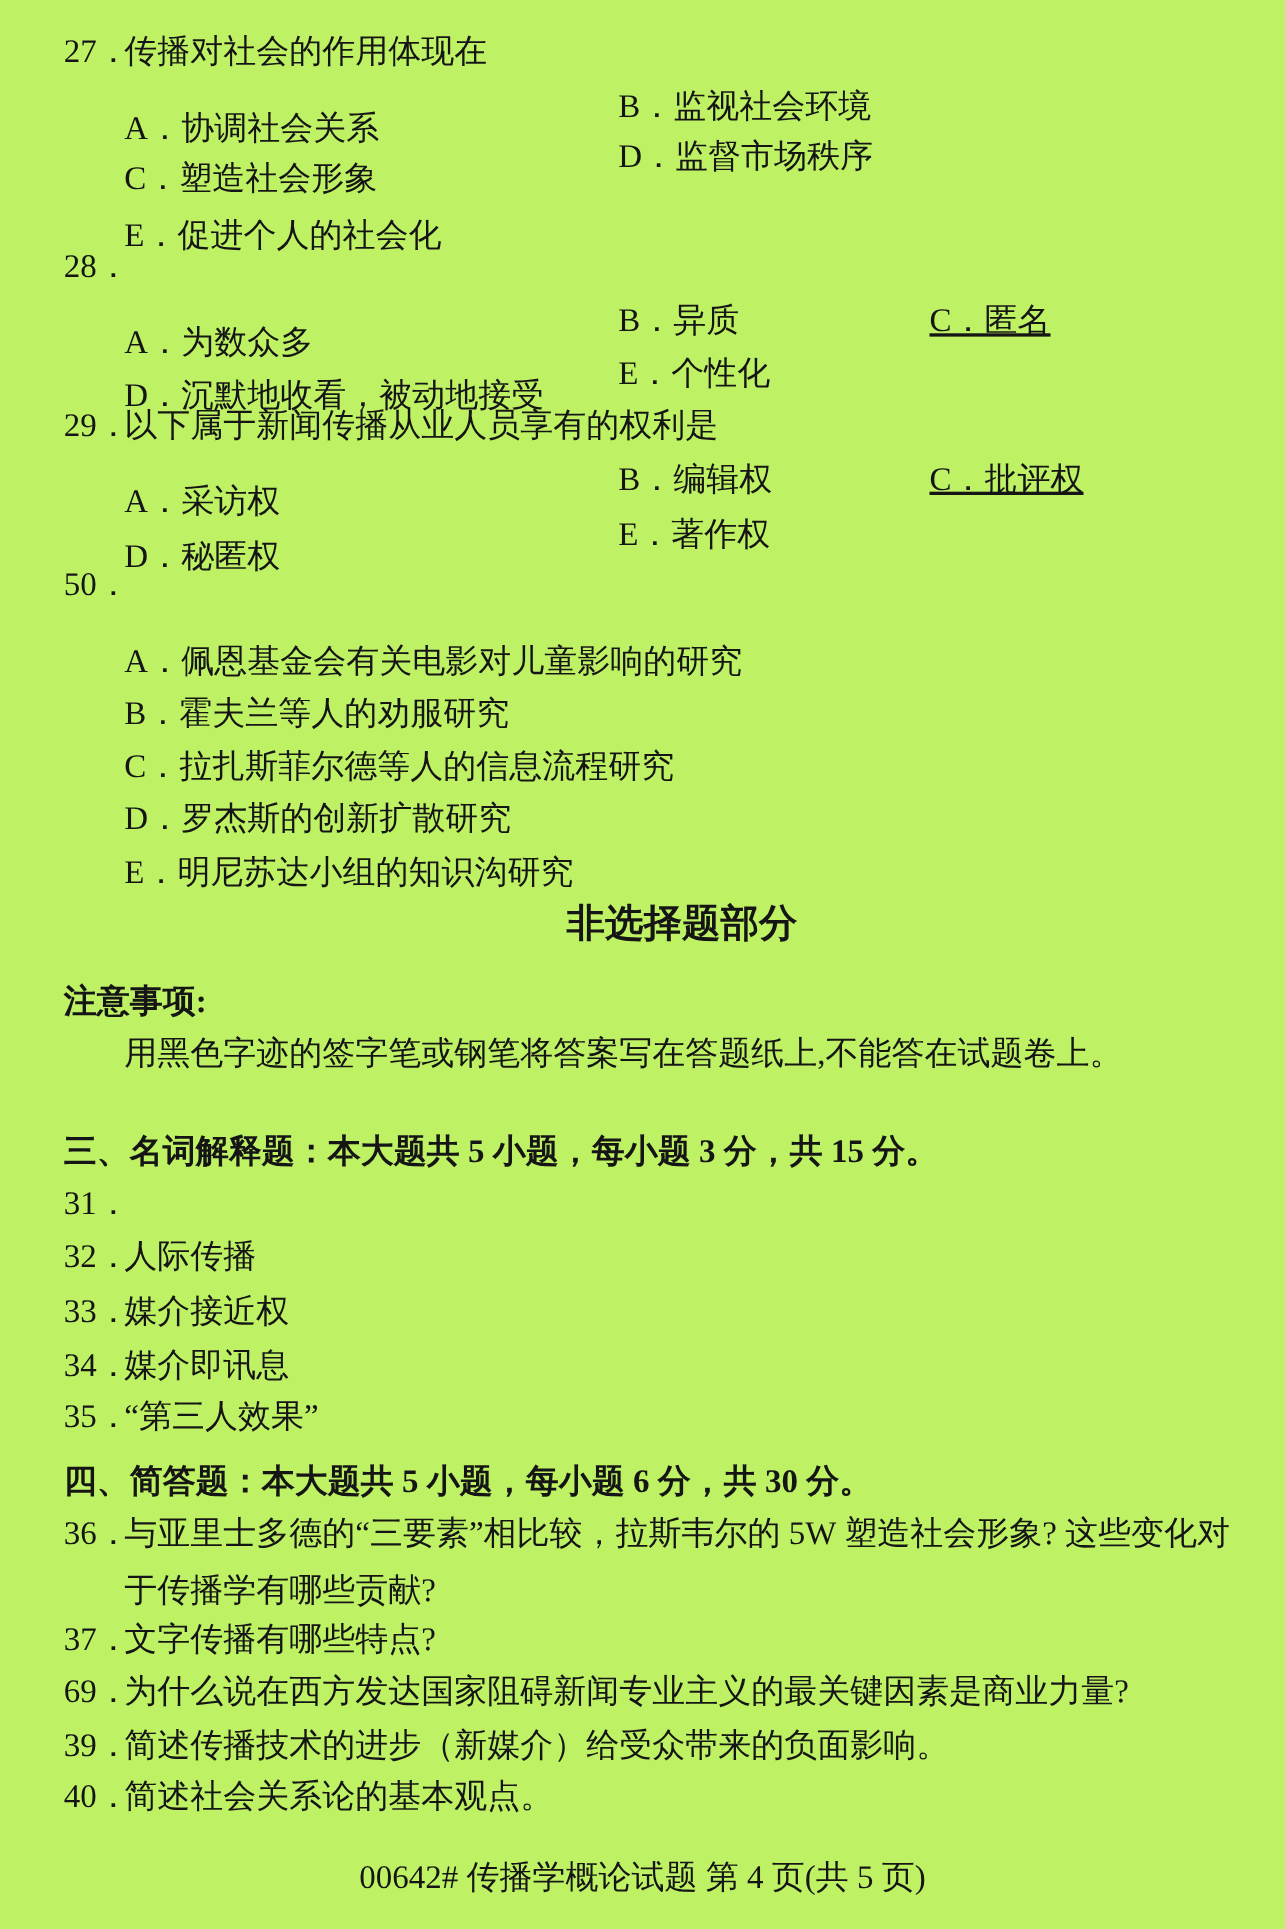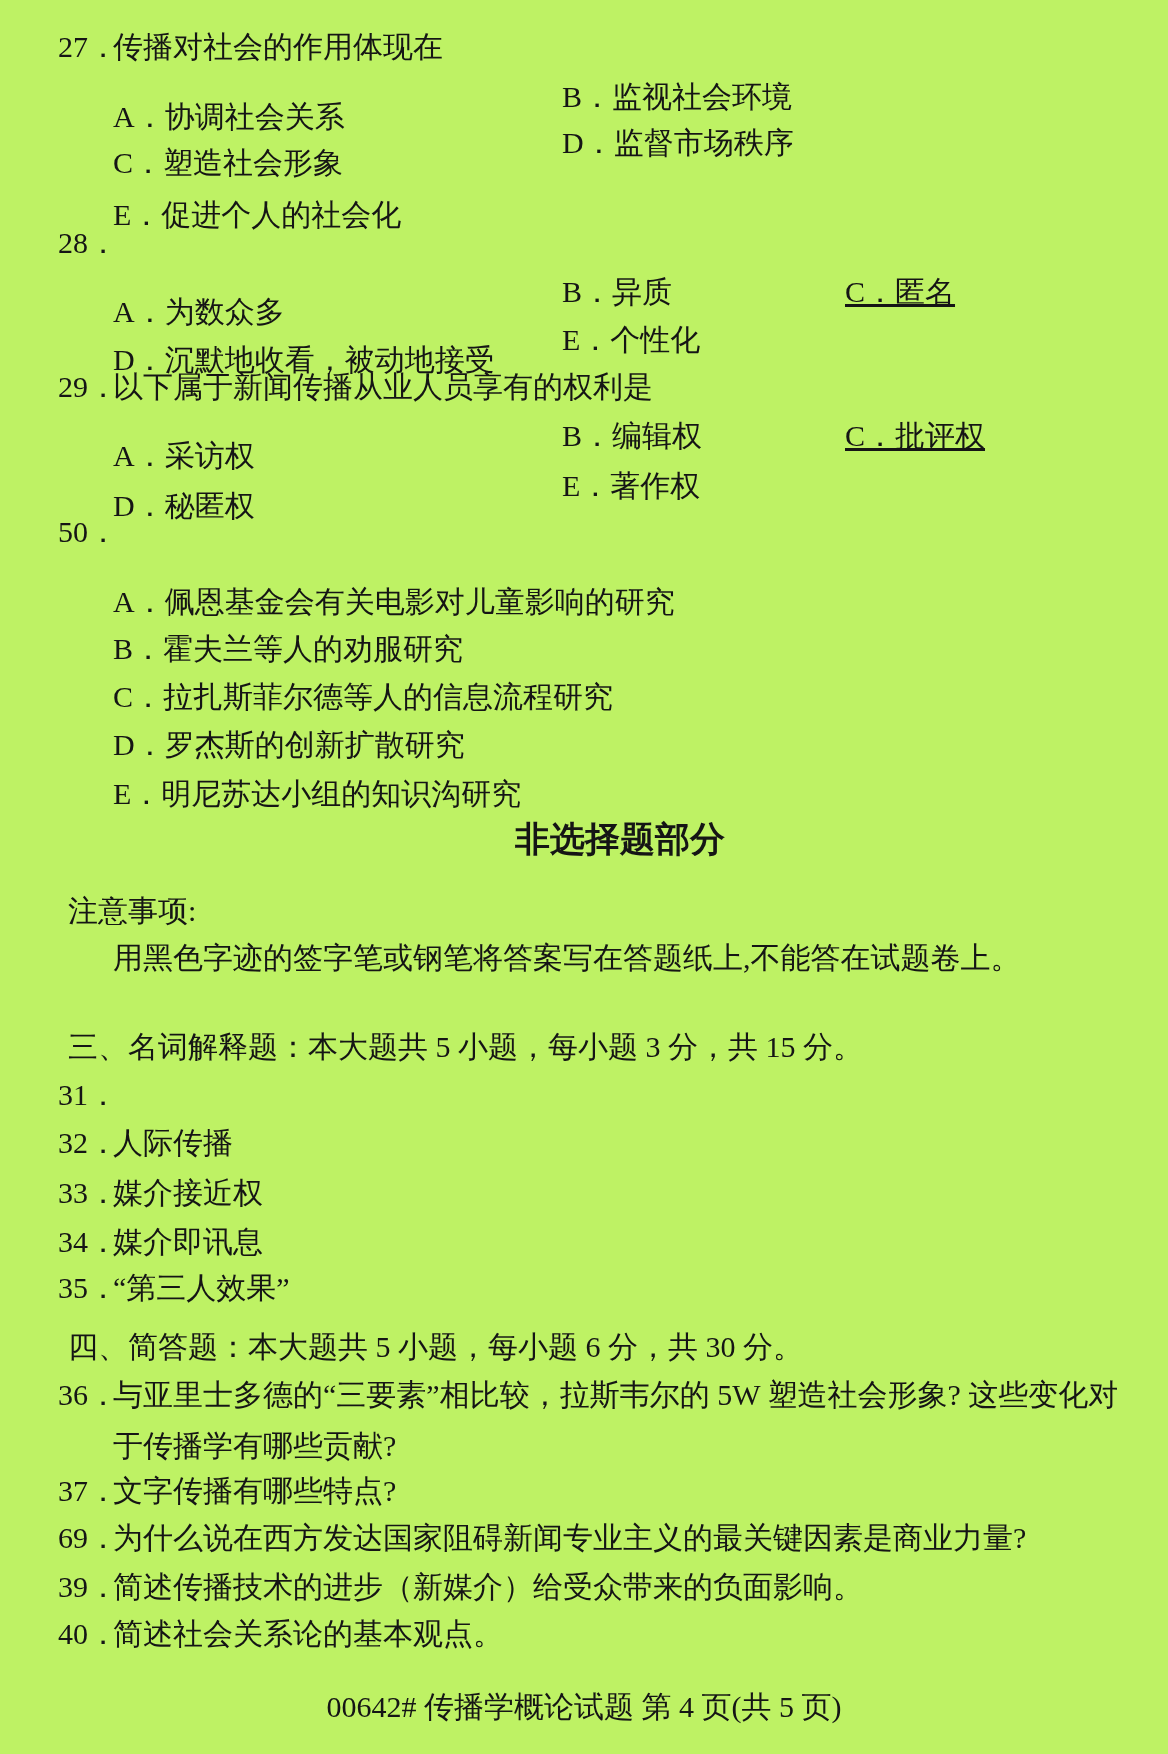--- a/index.html
+++ b/index.html
@@ -19,21 +19,21 @@
     position:absolute; left:0;
     width:1168px; height:46px;
     font-size:30px; line-height:46px;
     white-space:nowrap;
   }
   .num  { position:absolute; left:58px; }
   .txt  { position:absolute; left:113px; }
   .c1   { position:absolute; left:113px;margin-top:20px; }
   .c2   { position:absolute; left:562px; }
   .c3   { position:absolute; left:845px;text-decoration:underline; }
-  .bold { font-weight:normal;margin-left:10px; }
+  .bold { font-weight:bold; }
   .center { text-align:center; }
   .section-header {
     font-size:35px; line-height:50px; height:50px;
     font-weight:bold; text-align:center;
     padding-left:36px;
   }
   .footer-line { font-size:30px; }
 </style>
 </head>
 <body>

